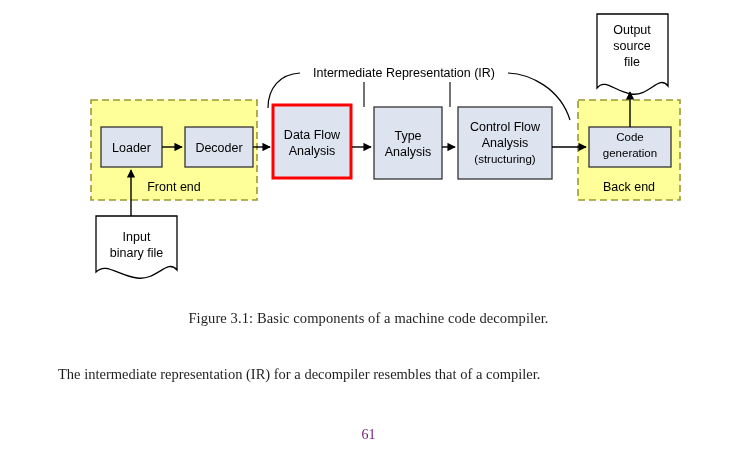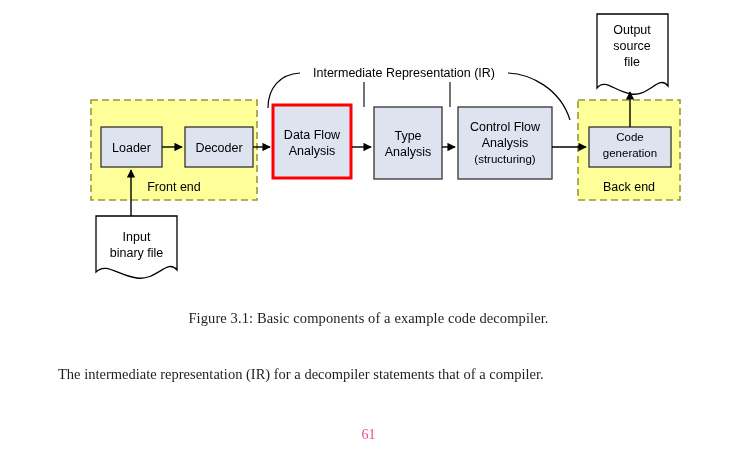--- a/index.html
+++ b/index.html
@@ -69,21 +69,21 @@
     white-space: nowrap;
   }
   .page-number {
     position: absolute;
     left: 0;
     top: 427px;
     width: 737px;
     text-align: center;
     font-family: "Liberation Serif", "DejaVu Serif", serif;
     font-size: 14px;
-    color: #ec4899;
+    color: #701a75;
   }
 </style>
 </head>
 <body>
 
 <div id="page">
 
   <div id="figure-area">
     <svg class="diagram" viewBox="0 0 737 300">
       <defs>
@@ -145,21 +145,21 @@
       <line x1="352" y1="147" x2="371" y2="147" stroke="#000000" stroke-width="1.4" marker-end="url(#arrow)"></line>
 
       <line x1="442" y1="147" x2="455" y2="147" stroke="#000000" stroke-width="1.4" marker-end="url(#arrow)"></line>
 
       <line x1="552" y1="147" x2="586" y2="147" stroke="#000000" stroke-width="1.4" marker-end="url(#arrow)"></line>
 
       <line x1="630" y1="127" x2="630" y2="92" stroke="#000000" stroke-width="1.4" marker-end="url(#arrow)"></line>
     </svg>
   </div>
 
-  <div class="caption">Figure 3.1: Basic components of a example code decompiler.</div>
+  <div class="caption">Figure 3.1: Basic components of a machine code decompiler.</div>
 
   <div class="body-text">
-    <span class="body-line">The  intermediate  representation  (IR)  for  a  decompiler  statements  that  of  a  compiler.</span>
+    <span class="body-line">The  intermediate  representation  (IR)  for  a  decompiler  resembles  that  of  a  compiler.</span>
   </div>
 
   <div class="page-number">61</div>
 
 </div>
 
 </body></html>

